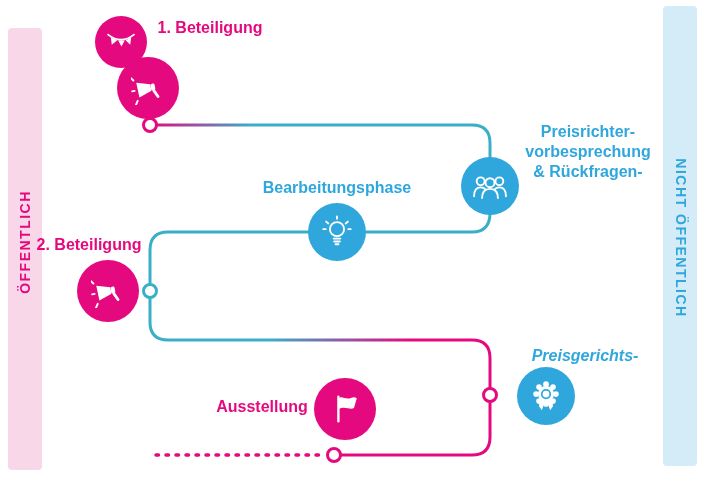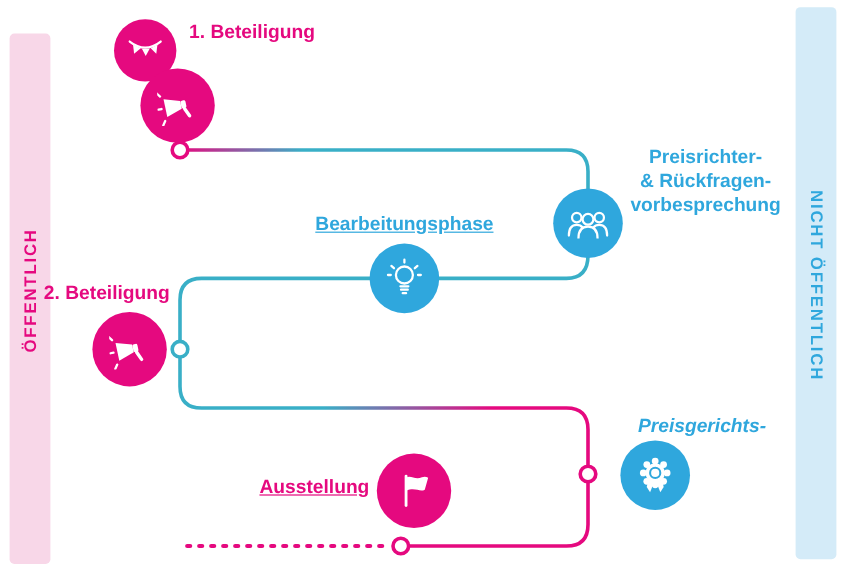--- a/index.html
+++ b/index.html
@@ -92,34 +92,34 @@
         <path d="M23 27 Q23 17.5 30 17.5 Q37 17.5 37 27"></path>
       </g>
       <g stroke="#fff" stroke-width="2">
         <circle cx="20" cy="12.5" r="4.8" fill="#2fa7dd"></circle>
         <path d="M11.5 29.5 Q11.5 19 20 19 Q28.5 19 28.5 29.5" fill="#2fa7dd"></path>
       </g>
     </svg>
   </div>
   <div class="label blue" style="left:508px;top:90px;width:160px;margin-top:32px;">
     <div>Preisrichter-</div>
+    <div>vorbesprechung</div>
     <div>&amp; Rückfragen-</div>
-    <div>vorbesprechung</div>
   </div>
 
   <div class="icon-circle bg-blue" style="left:308px;top:203px;width:58px;height:58px;">
     <svg viewBox="0 0 36 36" width="34" height="34">
       <g fill="none" stroke="#fff" stroke-width="2" stroke-linecap="round">
         <circle cx="18" cy="15" r="7.5"></circle>
         <path d="M14.5 25 H21.5 M15 28 H21 M16.5 31 H19.5"></path>
         <path d="M18 1.5 V4 M6.5 7 L8.8 9 M29.5 7 L27.2 9 M3.5 15 H6 M30 15 H32.5"></path>
       </g>
     </svg>
   </div>
-  <div class="label blue" style="left:252px;top:178px;width:170px;text-decoration:underline;">
+  <div class="label blue" style="left:252px;top:178px;width:170px;">
     <div>Bearbeitungsphase</div>
   </div>
 
   <div class="icon-circle bg-pink" style="left:77px;top:260px;width:62px;height:62px;">
     <svg viewBox="0 0 36 36" width="34" height="34">
       <g transform="rotate(-12 18 18)">
         <polygon points="7,10 21,14.5 21,21.5 7,26" fill="#fff"></polygon>
         <rect x="21" y="14.5" width="4.5" height="7" rx="1.5" fill="#fff"></rect>
         <path d="M23.5 22 L26.5 29" stroke="#fff" stroke-width="3" stroke-linecap="round"></path>
         <path d="M4.5 7 L2 3.5 M3.5 18 L0.8 18 M4.5 29 L2 32.5" stroke="#fff" stroke-width="2" stroke-linecap="round"></path>
@@ -151,17 +151,17 @@
   <div class="label blue" style="left:515px;top:346px;width:140px;font-style:italic;">
     <div>Preisgerichts-</div>
   </div>
 
   <div class="icon-circle bg-pink" style="left:314px;top:378px;width:62px;height:62px;">
     <svg viewBox="0 0 36 36" width="34" height="34">
       <path d="M11 5 V31" stroke="#fff" stroke-width="2.5" stroke-linecap="round"></path>
       <path d="M11 6.5 C15 3.5 19 9 25 6 Q28 4.8 30.5 6.5 L27.5 17 C23 19.5 19 14.5 11 18 Z" fill="#fff"></path>
     </svg>
   </div>
-  <div class="label pink" style="left:197px;top:397px;width:130px;text-decoration:underline;">
+  <div class="label pink" style="left:197px;top:397px;width:130px;">
     <div>Ausstellung</div>
   </div>
 
 </div>
 
 </body></html>

